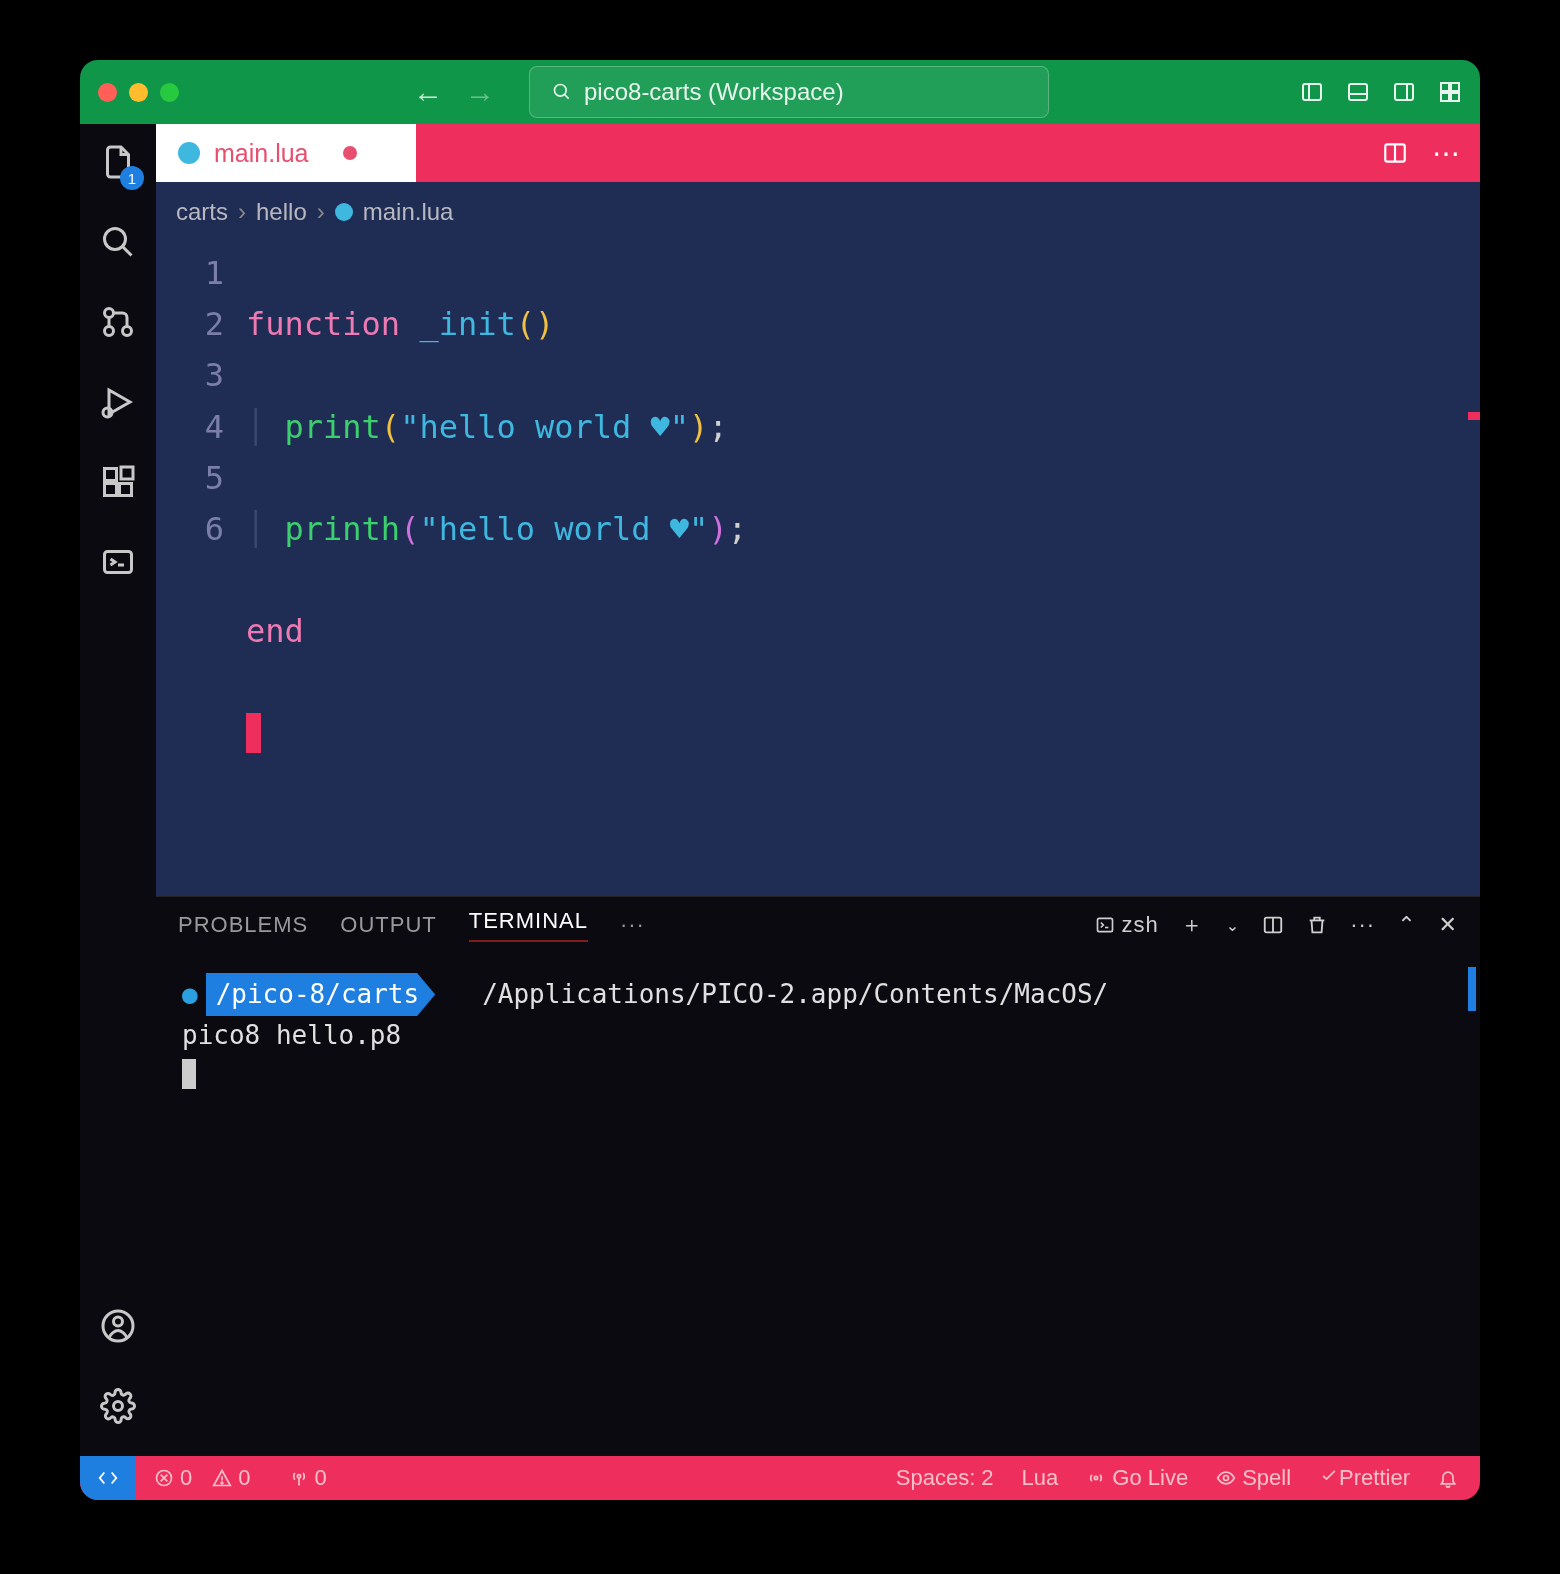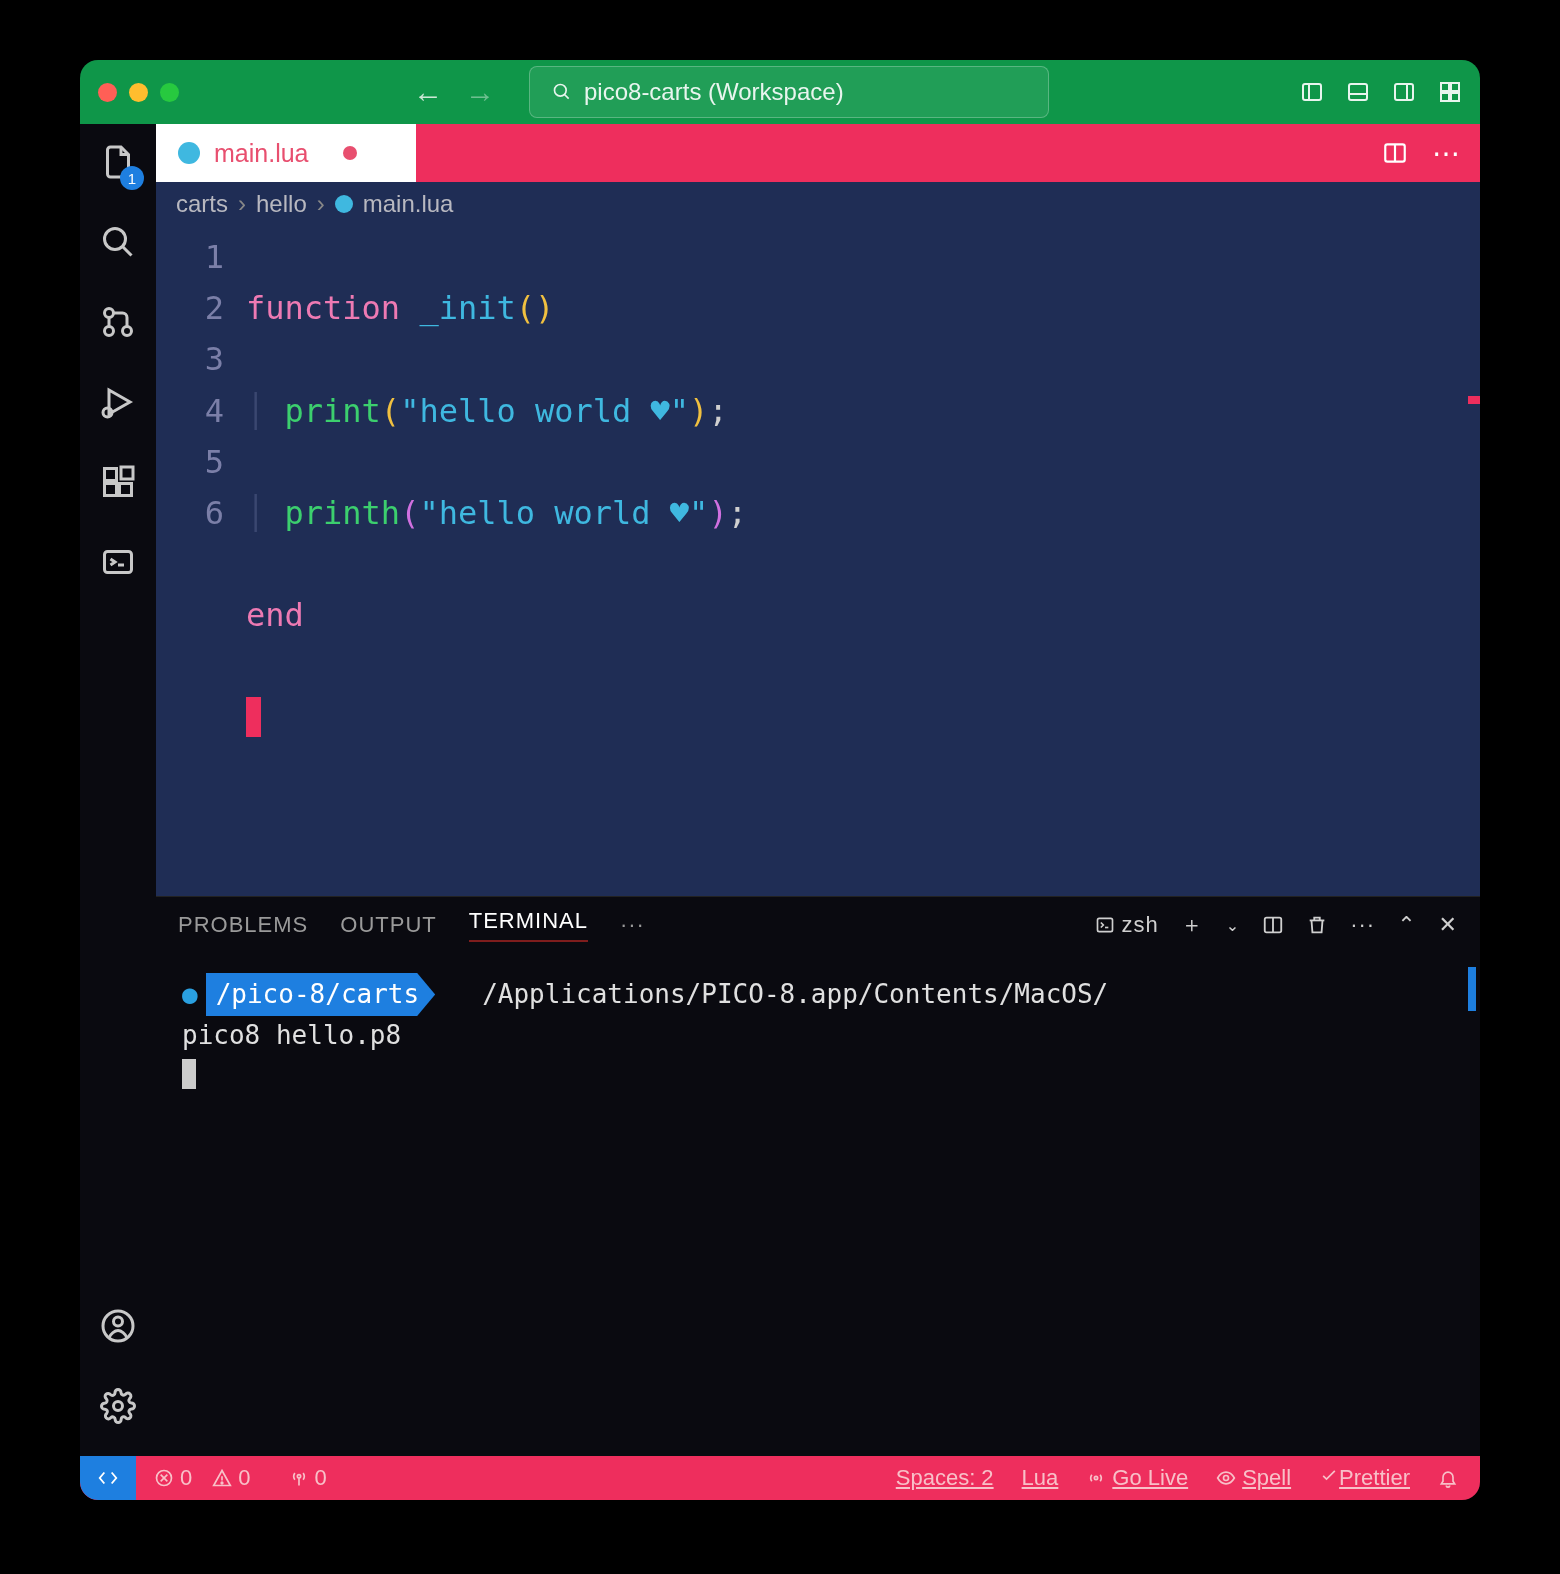--- a/index.html
+++ b/index.html
@@ -98,21 +98,21 @@
     min-width: 260px;
   }
   .tab-icon { width: 22px; height: 22px; border-radius: 50%; background: #3fb8e0; display:inline-block; }
   .dirty { width: 14px; height: 14px; border-radius: 50%; background: #e84f6f; margin-left: 20px; }
   .tab-actions { margin-left: auto; display: flex; align-items: center; gap: 24px; padding-right: 20px; color: #fff; }
   
   .breadcrumb {
     background: #1f2d55;
     color: #b8b8c0;
     font-size: 24px;
-    padding: 8px 20px;
+    padding: 16px 20px;
     display: flex;
     align-items: center;
     gap: 10px;
   }
   .breadcrumb .sep { color: #888; }
   
   .editor {
     flex: 1;
     background: #1f2d55;
     font-family: "SF Mono", ui-monospace, Menlo, monospace;
@@ -212,21 +212,21 @@
     background: #1e7fe0;
     color: #fff;
     height: 100%;
     width: 56px;
     display: flex;
     align-items: center;
     justify-content: center;
     border-bottom-left-radius: 18px;
   }
   .status-left { display: flex; align-items: center; gap: 20px; padding-left: 18px; }
-  .status-right { margin-left: auto; display: flex; align-items: center; gap: 28px; padding-right: 22px; text-decoration: underline; }
+  .status-right { margin-left: auto; display: flex; align-items: center; gap: 28px; padding-right: 22px; }
   svg { stroke: currentColor; fill: none; stroke-width: 2; }
 </style>
 </head>
 <body>
 
 <div class="window">
 
   <div class="titlebar">
     <div class="traffic">
       <div class="dot red"></div>
@@ -400,21 +400,21 @@
                 <path d="M6 7l1 13h10l1-13"></path>
               </svg>
             <span>···</span>
             <span>⌃</span>
             <span>✕</span>
           </div>
         </div>
         <div class="terminal">
           <div>
             <span class="prompt-dot">●</span><span class="prompt-path">/pico-8/carts</span>
-            &nbsp;&nbsp;<span>/Applications/PICO-8.app/Contents/MacOS/</span>
+            &nbsp;&nbsp;<span>/Applications/PICO-2.app/Contents/MacOS/</span>
           </div>
           <div>pico8 hello.p8</div>
           <div><span class="term-cursor"></span></div>
           <div class="scroll-ind"></div>
         </div>
       </div>
 
     </div>
   </div>
 

